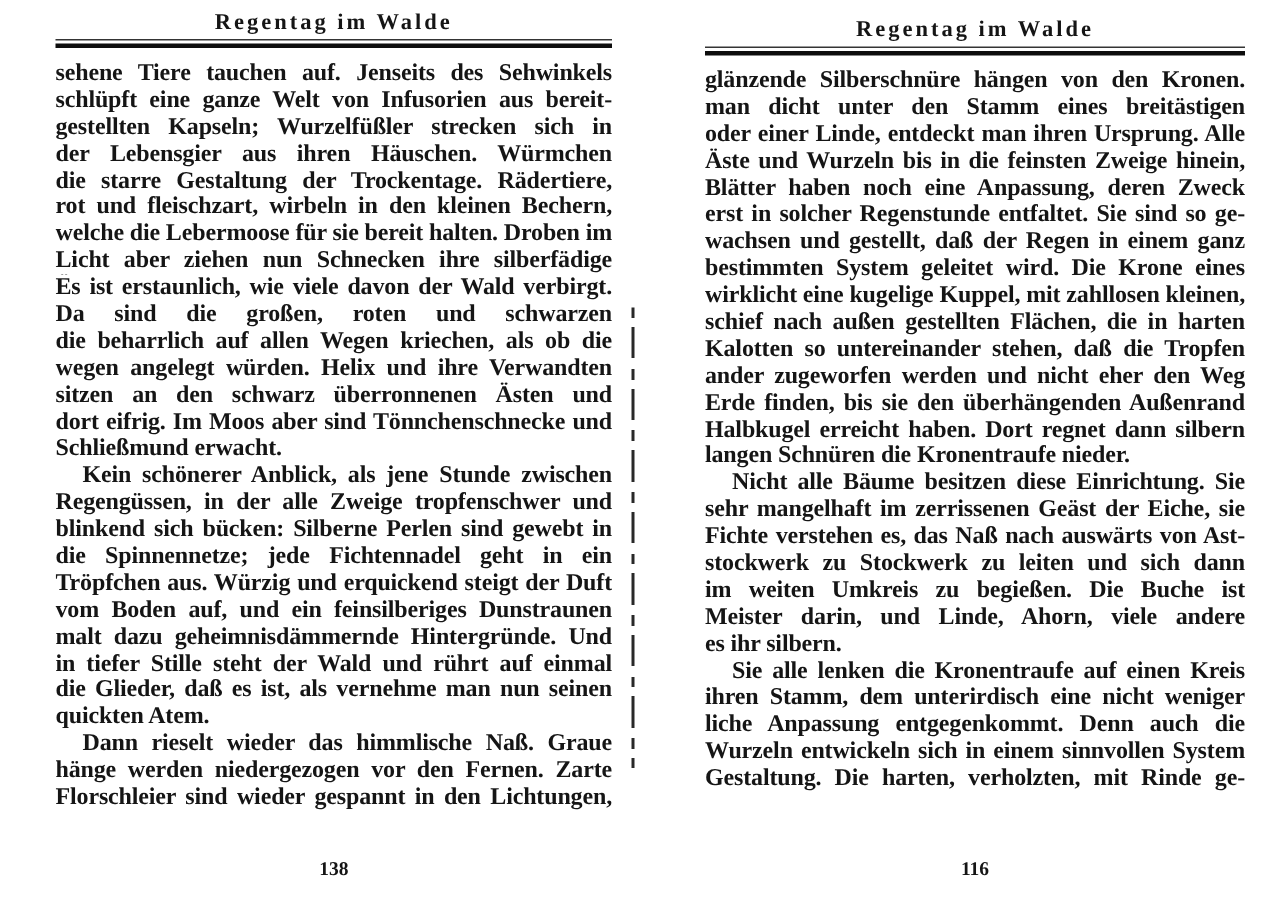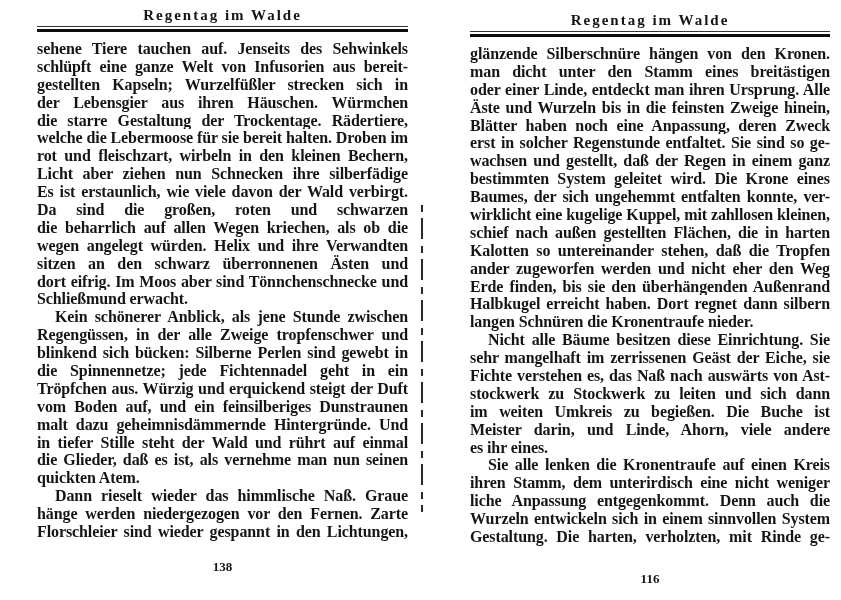--- a/index.html
+++ b/index.html
@@ -26,21 +26,21 @@
     font-size:16px; font-weight:bold; letter-spacing:-0.1px;
     text-align:justify; text-align-last:justify;
   }
   .line.short { text-align:left; text-align-last:left; }
   .line.ind   { text-indent:18px; }
 
   .page-number {
     position:absolute; left:0; width:100%; text-align:center;
     font-size:13px; font-weight:bold;
   }
-  #page-left  .page-number { top:552px; }
+  #page-left  .page-number { top:564px; }
   #page-right .page-number { top:559px; }
 
   
   .gutter-mark {
     position:absolute; left:421px; top:205px; width:2px; height:307px;
     background:repeating-linear-gradient(
       to bottom, #111 0px, #111 7px, transparent 7px, transparent 13px,
       #111 13px, #111 34px, transparent 34px, transparent 41px);
     opacity:.9;
   }
@@ -52,22 +52,22 @@
   <div class="running-header">Regentag im Walde</div>
   <div class="rule-thin"></div>
   <div class="rule-thick"></div>
   <div class="page-body">
 
   <div class="line">sehene Tiere tauchen auf. Jenseits des Sehwinkels</div>
       <div class="line">schlüpft eine ganze Welt von Infusorien aus bereit-</div>
       <div class="line">gestellten Kapseln; Wurzelfüßler strecken sich in zittern-</div>
       <div class="line">der Lebensgier aus ihren Häuschen. Würmchen sprengen</div>
       <div class="line">die starre Gestaltung der Trockentage. Rädertiere, rosa-</div>
+      <div class="line">rot und fleischzart, wirbeln in den kleinen Bechern,</div>
       <div class="line">welche die Lebermoose für sie bereit halten. Droben im</div>
-      <div class="line">rot und fleischzart, wirbeln in den kleinen Bechern,</div>
       <div class="line">Licht aber ziehen nun Schnecken ihre silberfädige Ästen.</div>
       <div class="line">Es ist erstaunlich, wie viele davon der Wald verbirgt.</div>
       <div class="line">Da sind die großen, roten und schwarzen Nacktschnecken,</div>
       <div class="line">die beharrlich auf allen Wegen kriechen, als ob die ihret-</div>
       <div class="line">wegen angelegt würden. Helix und ihre Verwandten</div>
       <div class="line">sitzen an den schwarz überronnenen Ästen und raspeln</div>
       <div class="line">dort eifrig. Im Moos aber sind Tönnchenschnecke und</div>
       <div class="line short">Schließmund erwacht.</div>
       <div class="line ind">Kein schönerer Anblick, als jene Stunde zwischen zwei</div>
       <div class="line">Regengüssen, in der alle Zweige tropfenschwer und silber-</div>
@@ -95,35 +95,34 @@
   <div class="page-body">
 
   <div class="line">glänzende Silberschnüre hängen von den Kronen. Tritt</div>
       <div class="line">man dicht unter den Stamm eines breitästigen Ahorns</div>
       <div class="line">oder einer Linde, entdeckt man ihren Ursprung. Alle</div>
       <div class="line">Äste und Wurzeln bis in die feinsten Zweige hinein, alle</div>
       <div class="line">Blätter haben noch eine Anpassung, deren Zweck sich</div>
       <div class="line">erst in solcher Regenstunde entfaltet. Sie sind so ge-</div>
       <div class="line">wachsen und gestellt, daß der Regen in einem ganz</div>
       <div class="line">bestimmten System geleitet wird. Die Krone eines</div>
-      <div class="line">Baumes, der sich ungehemmt entfalten konnte, ver-</div>
       <div class="line">wirklicht eine kugelige Kuppel, mit zahllosen kleinen,</div>
       <div class="line">schief nach außen gestellten Flächen, die in harten</div>
       <div class="line">Kalotten so untereinander stehen, daß die Tropfen ein-</div>
       <div class="line">ander zugeworfen werden und nicht eher den Weg zur</div>
       <div class="line">Erde finden, bis sie den überhängenden Außenrand der</div>
       <div class="line">Halbkugel erreicht haben. Dort regnet dann silbern in</div>
       <div class="line short">langen Schnüren die Kronentraufe nieder.</div>
       <div class="line ind">Nicht alle Bäume besitzen diese Einrichtung. Sie ist</div>
       <div class="line">sehr mangelhaft im zerrissenen Geäst der Eiche, sie fehlt</div>
       <div class="line">Fichte verstehen es, das Naß nach auswärts von Ast-</div>
       <div class="line">stockwerk zu Stockwerk zu leiten und sich dann doch</div>
       <div class="line">im weiten Umkreis zu begießen. Die Buche ist vollends</div>
       <div class="line">Meister darin, und Linde, Ahorn, viele andere machen</div>
-      <div class="line short">es ihr eines.</div>
+      <div class="line short">es ihr silbern.</div>
       <div class="line ind">Sie alle lenken die Kronentraufe auf einen Kreis um</div>
       <div class="line">ihren Stamm, dem unterirdisch eine nicht weniger treff-</div>
       <div class="line">liche Anpassung entgegenkommt. Denn auch die</div>
       <div class="line">Wurzeln entwickeln sich in einem sinnvollen System der</div>
       <div class="line">Gestaltung. Die harten, verholzten, mit Rinde ge-</div>
     </div>
   <div class="page-number">116</div>
 </div>
 
 </body></html>

